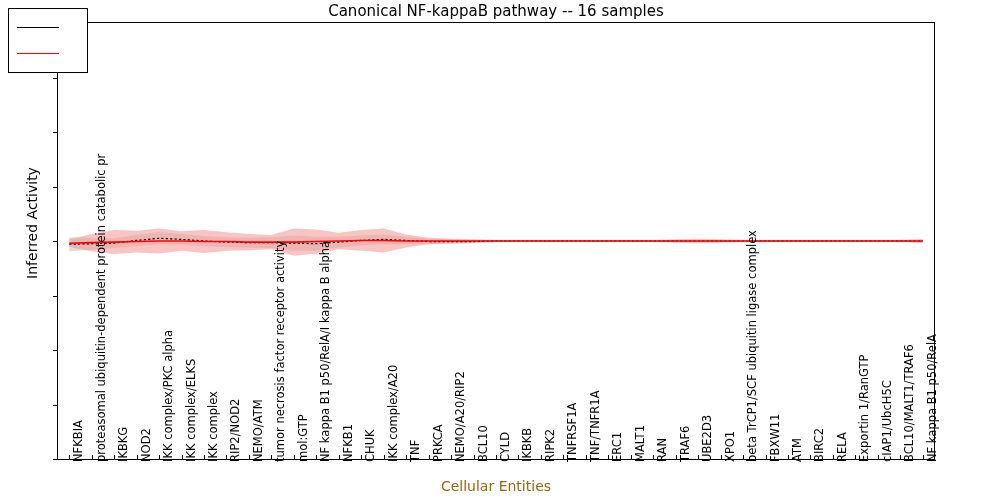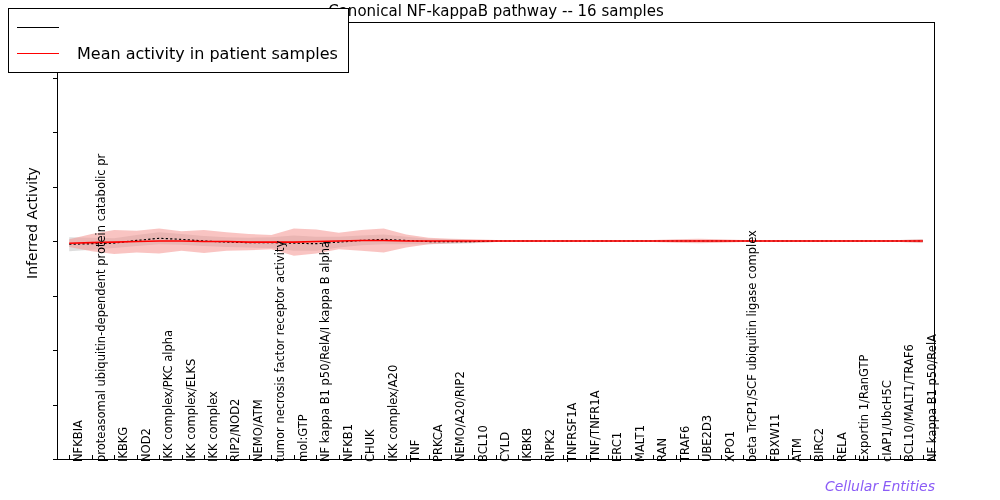--- a/index.html
+++ b/index.html
@@ -49,24 +49,23 @@
     position:absolute;
     left:-5px;
     width:5px;height:1px;
     background:#000;
   }
 
   
   #xlabel{
     position:absolute;
     left:57px; top:478px; width:878px;
-    text-align:right;
+    text-align:center;
     font-size:14px;
-    color:#8b5cf6;
-    font-style:italic;
+    color:#a16207;
   }
   .xtick-mark{
     position:absolute;
     bottom:0px;
     width:1px;height:5px;
     background:#000;
   }
   .xtick-label{
     position:absolute;
     font-size:11.5px;
@@ -216,17 +215,16 @@
       <div class="xtick-mark" style="position: absolute; left: 922.769px; top: 455px;"></div>
       <div class="xtick-label" style="left: 926.769px; top: 462px;">NF kappa B1 p50/RelA</div>
     </div>
 
   <div id="legend">
       <div class="legend-row">
         <div class="legend-swatch" style="border-top-color: rgb(0, 0, 0);"></div>
       </div>
       <div class="legend-row">
         <div class="legend-swatch" style="border-top-color: rgb(255, 0, 0);"></div>
-        <div class="legend-text">Mean activity in patient samples</div>
       </div>
     </div>
 
 </div>
 
 </body></html>

